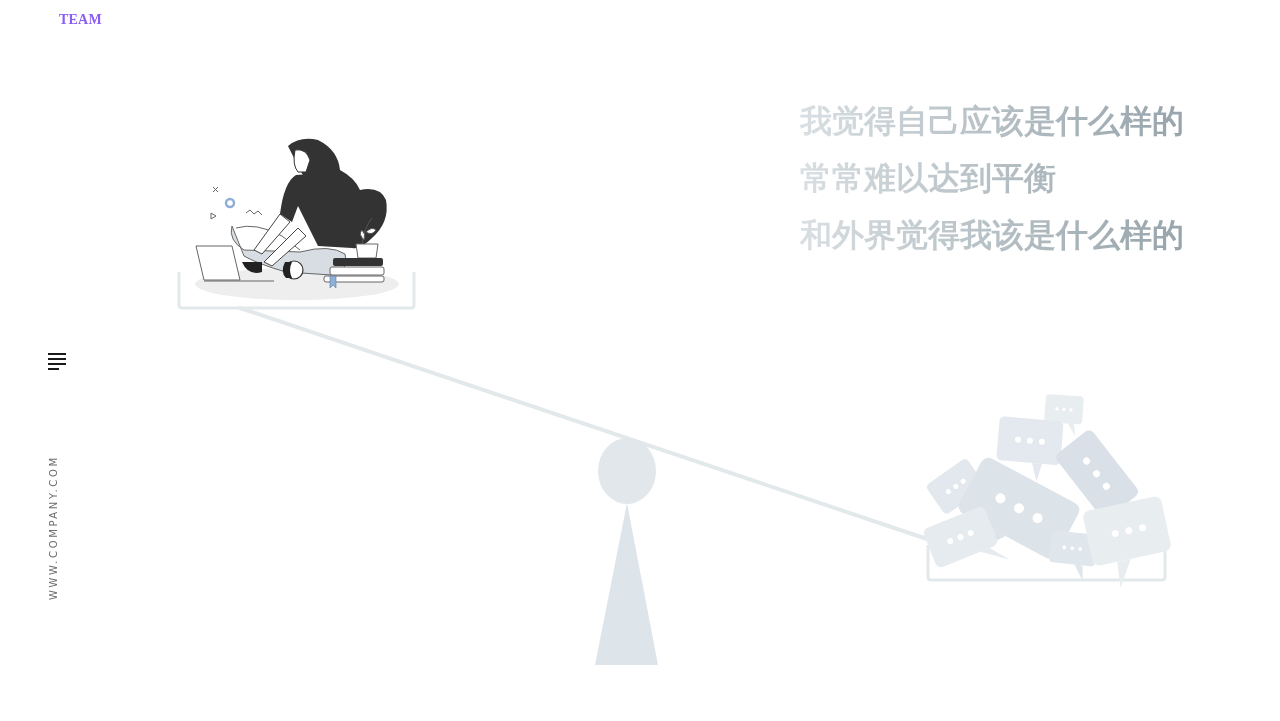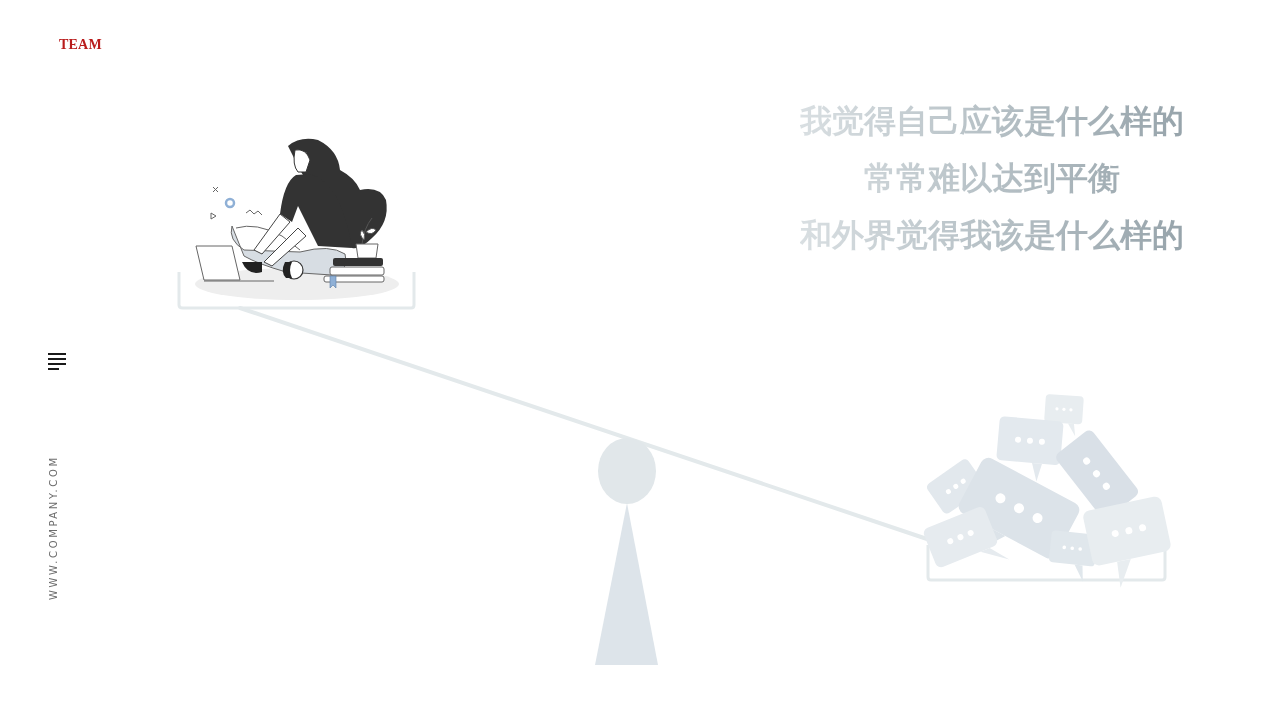--- a/index.html
+++ b/index.html
@@ -13,26 +13,26 @@
     .slide {
       position: relative;
       width: 1280px;
       height: 721px;
       background: #ffffff;
       font-family: "Liberation Sans", sans-serif;
     }
     .brand {
       position: absolute;
       left: 59px;
-      top: 37px;
+      top: 12px;
       font-family: "Liberation Serif", "DejaVu Serif", serif;
       font-weight: 700;
       font-size: 14px;
       letter-spacing: 0.2px;
-      color: #b91c1c;
+      color: #8b5cf6;
       text-align: center;
     }
     .menu-icon {
       position: absolute;
       left: 48px;
       top: 353px;
       width: 18px;
       height: 16px;
       cursor: pointer;
     }
@@ -52,21 +52,21 @@
       font-size: 10px;
       letter-spacing: 2.6px;
       color: #6b6b6b;
       white-space: nowrap;
       line-height: 14px;
     }
     .headline {
       position: absolute;
       right: 96px;
       top: 93px;
-      text-align: center;
+      text-align: left;
       font-family: "DejaVu Serif", "Liberation Serif", serif;
       font-weight: 700;
       font-size: 32px;
       line-height: 57px;
     }
     .headline .line {
       display: block;
       background: linear-gradient(90deg, #d9dfe2 0%, #b9c3c8 45%, #97a4ab 100%);
       -webkit-background-clip: text;
       background-clip: text;

